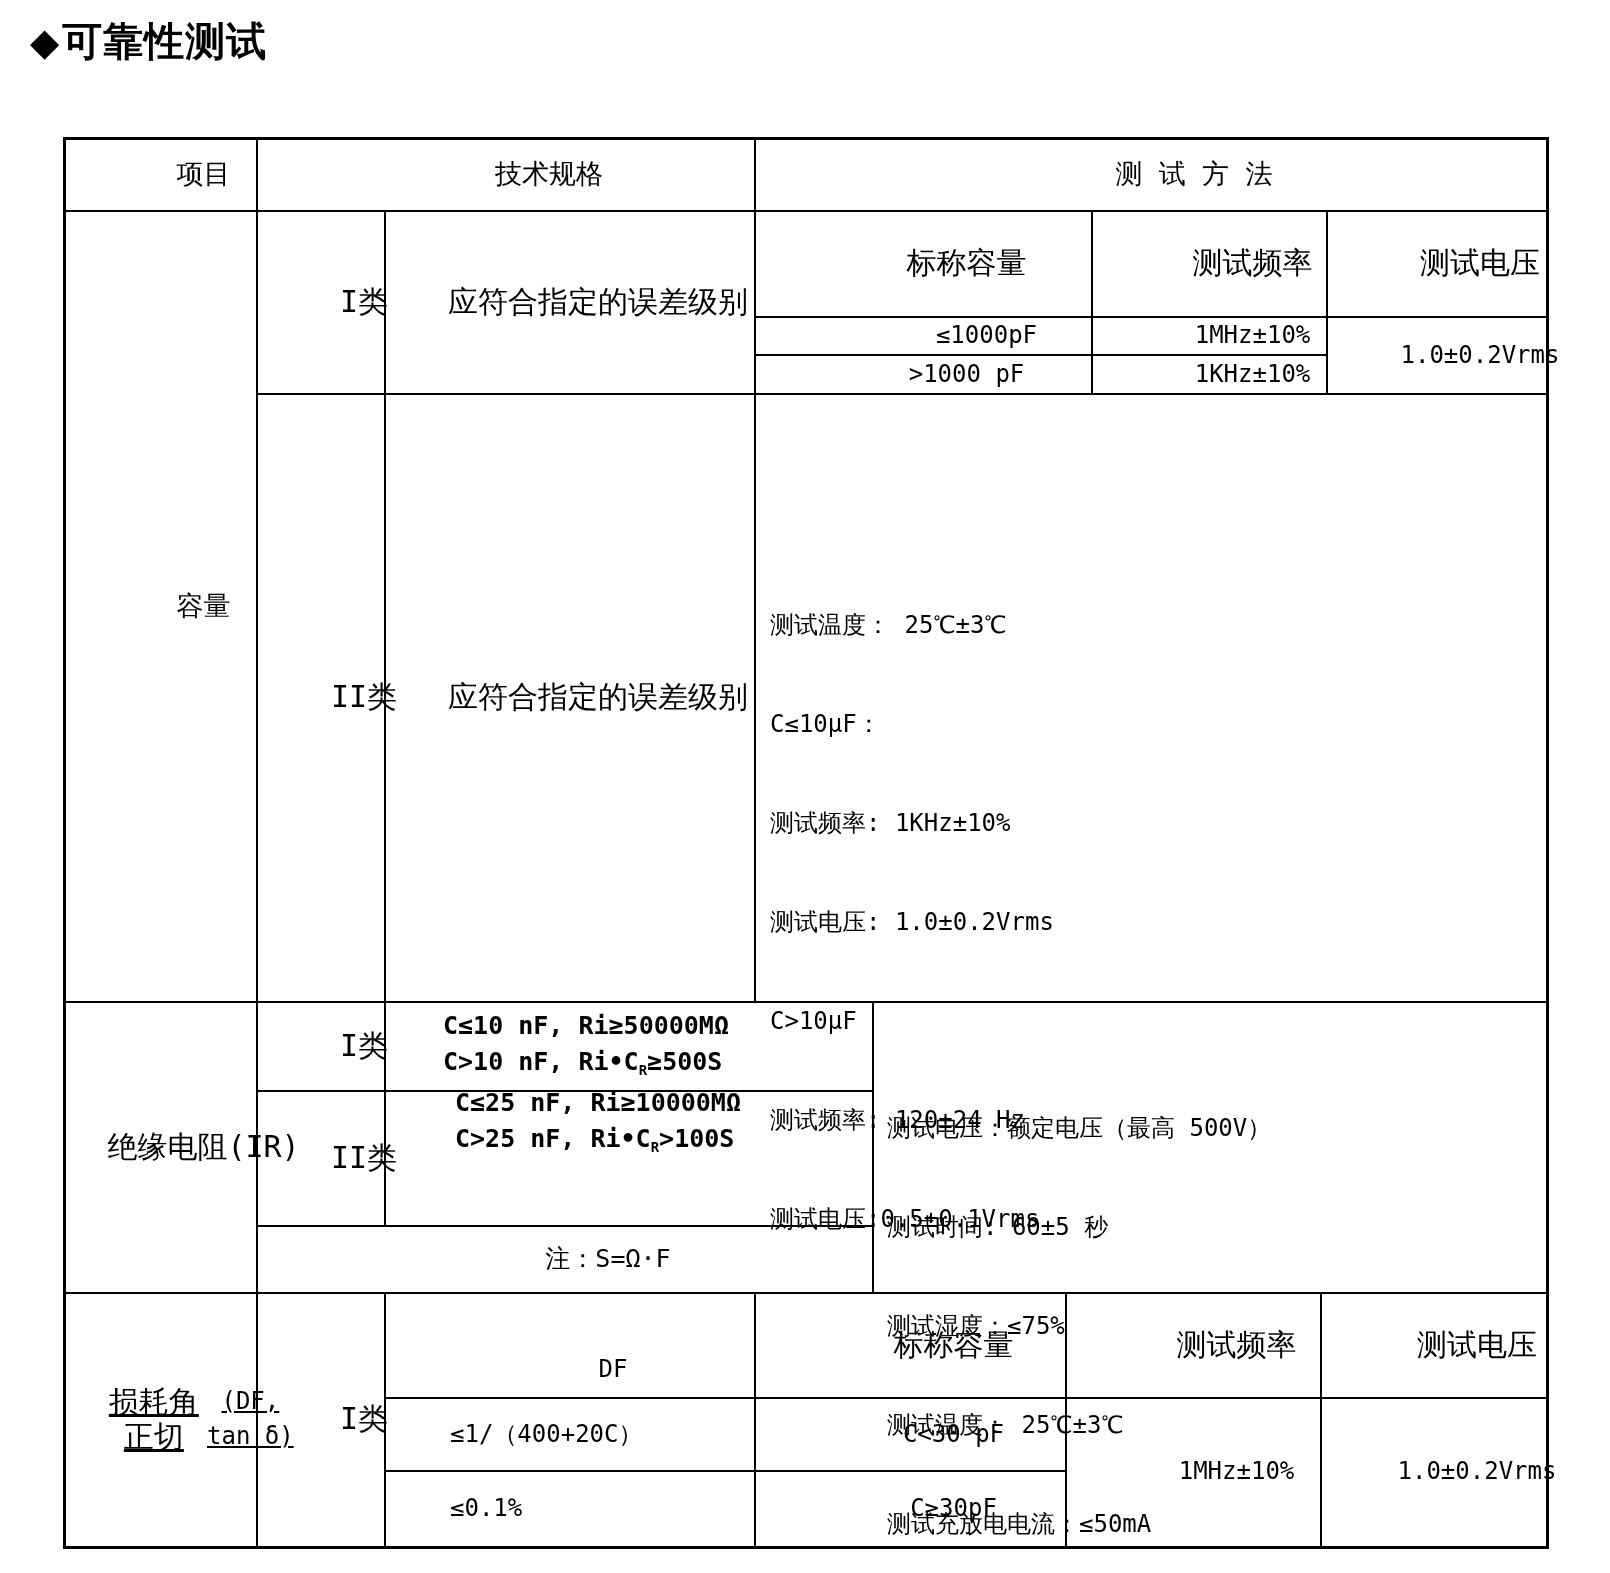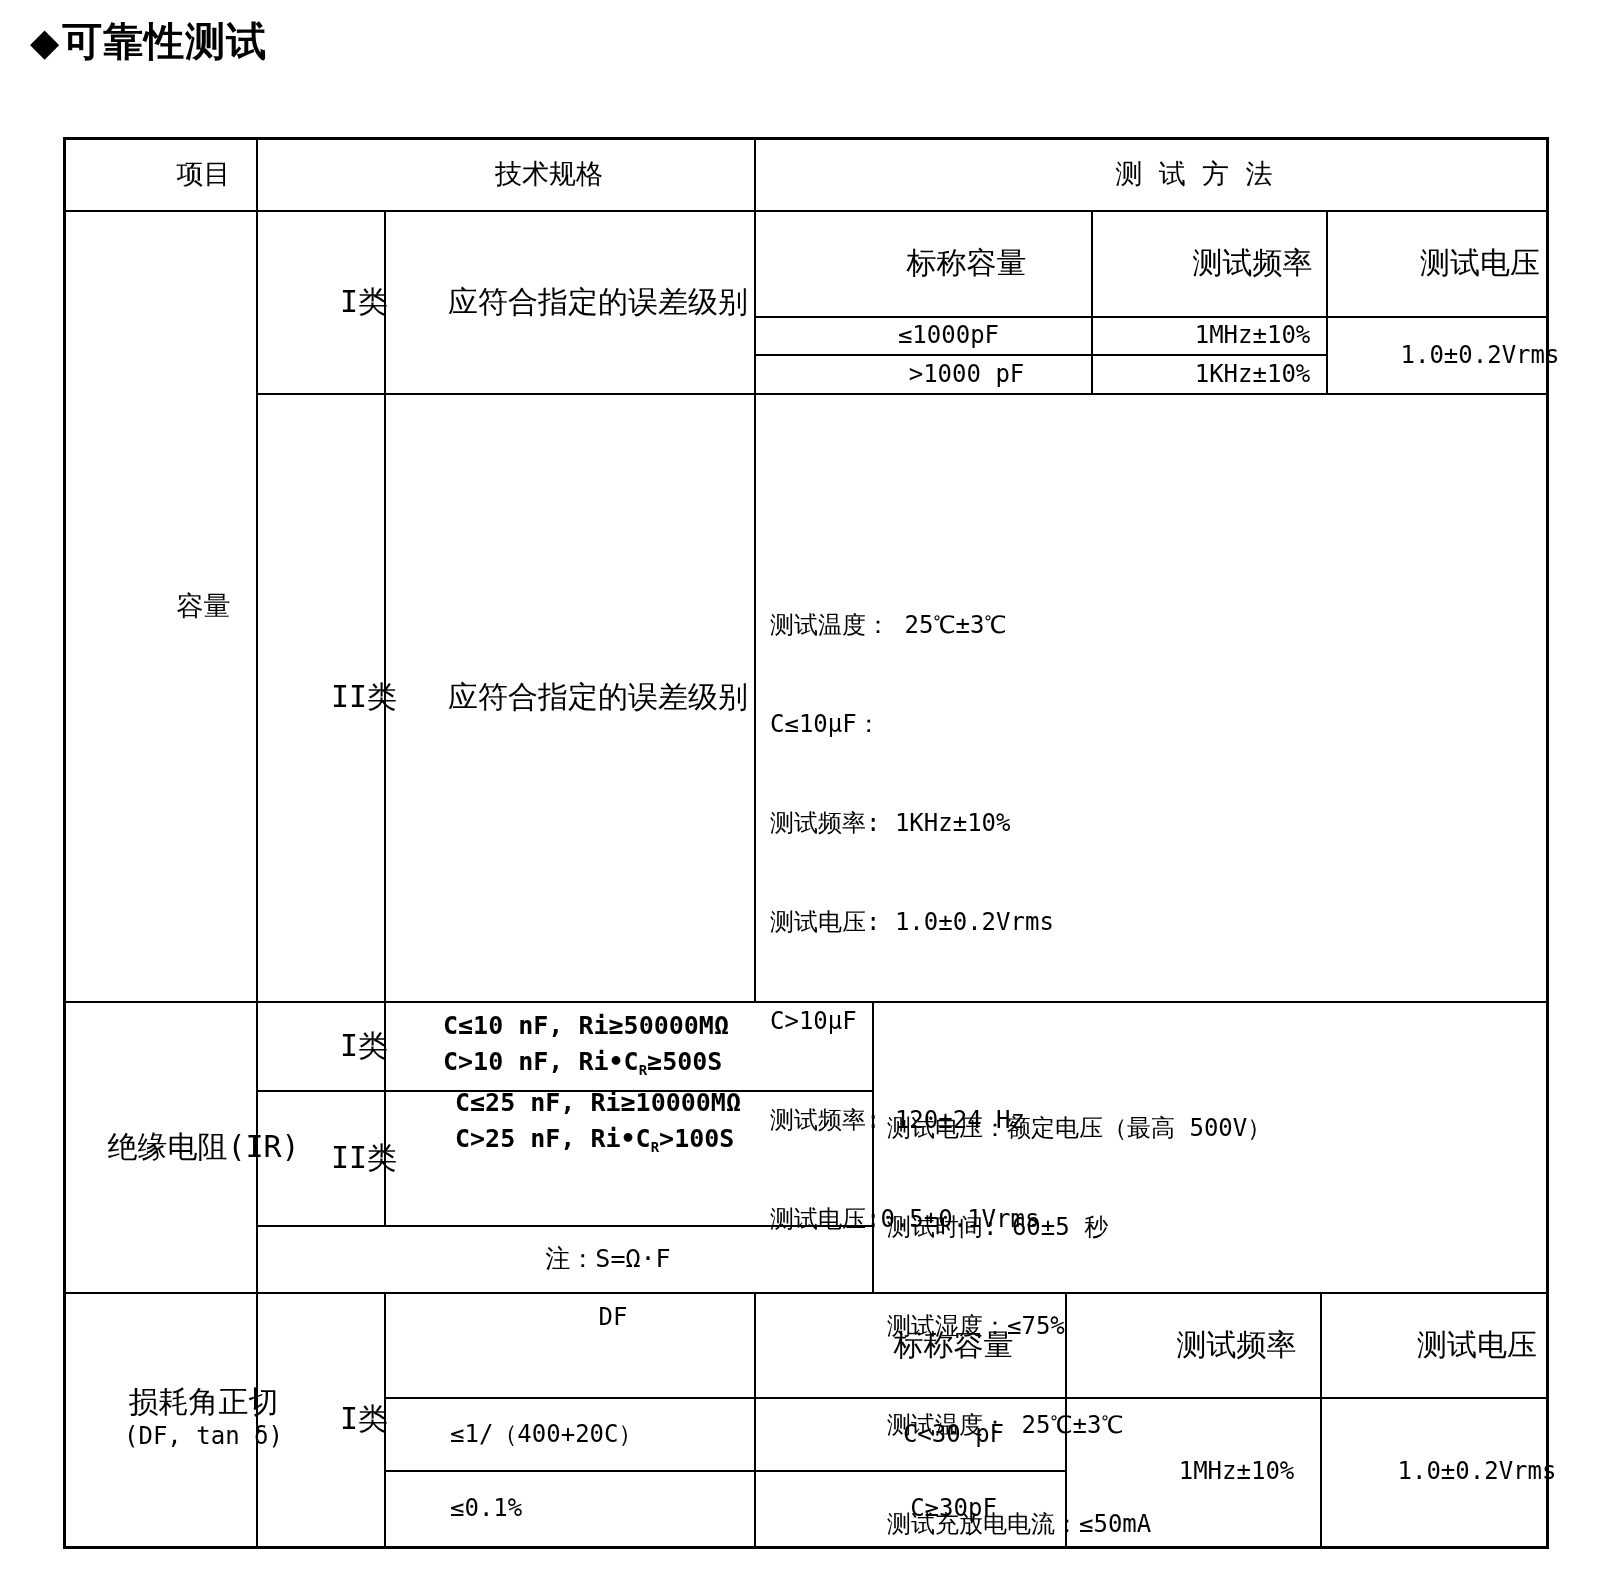--- a/index.html
+++ b/index.html
@@ -23,21 +23,21 @@
   .hl, .vl { position: absolute; background: #000; z-index: 3; }
 
   
   .cell {
     position: absolute; z-index: 1;
     display: flex; align-items: center; justify-content: center;
     text-align: center; line-height: 1.25; margin-left: 44px;
   }
   .left   { justify-content: flex-start; text-align: left; }
   .colL   { flex-direction: column; align-items: flex-start; justify-content: center; text-align: left; font-weight: bold; }
-  .col    { flex-direction: column; }
+  .col    { flex-direction: row; text-decoration: underline; }
 
   .s27 { font-size: 27px; }
   .s26 { font-size: 30px; }
   .s25 { font-size: 25px; }
   .s24 { font-size: 24px; }
 
   .mblock { position: absolute; z-index: 1; font-size: 24px; line-height: 33px; white-space: pre; }
 
   .lh36 { line-height: 36px; }
   .lh35 { line-height: 35px; }
@@ -86,21 +86,21 @@
 
   <div class="cell s27" style="left:63px;top:210px;width:193px;height:791px">容量</div>
 
   <div class="cell s26" style="left:256px;top:210px;width:128px;height:183px">I类</div>
   <div class="cell s26 left" style="left:384px;top:210px;width:370px;height:183px;padding-left:20px">应符合指定的误差级别</div>
 
   <div class="cell s26" style="left:754px;top:210px;width:337px;height:106px">标称容量</div>
   <div class="cell s26" style="left:1091px;top:210px;width:235px;height:106px">测试频率</div>
   <div class="cell s26" style="left:1326px;top:210px;width:220px;height:106px">测试电压</div>
 
-  <div class="cell s24" style="left:736px;top:316px;width:337px;height:38px">≤1000pF</div>
+  <div class="cell s24" style="left:774px;top:316px;width:337px;height:38px">≤1000pF</div>
   <div class="cell s24" style="left:1091px;top:316px;width:235px;height:38px">1MHz±10%</div>
   <div class="cell s24" style="left:1326px;top:316px;width:220px;height:77px">1.0±0.2Vrms</div>
   <div class="cell s24" style="left:754px;top:354px;width:337px;height:39px">&gt;1000 pF</div>
   <div class="cell s24" style="left:1091px;top:354px;width:235px;height:39px">1KHz±10%</div>
 
   <div class="cell s26" style="left:256px;top:393px;width:128px;height:608px">II类</div>
   <div class="cell s26 left" style="left:384px;top:393px;width:370px;height:608px;padding-left:20px">应符合指定的误差级别</div>
 
   <div class="mblock" style="left:770px;top:543px;width:760px">
     <div>测试温度： 25℃±3℃</div>
@@ -139,21 +139,21 @@
     <div>测试温度： 25℃±3℃</div>
     <div>测试充放电电流：≤50mA</div>
   </div>
 
   <div class="cell col lh35" style="left:63px;top:1292px;width:193px;height:253px">
     <div class="s26">损耗角正切</div>
     <div class="s24">(DF, tan δ)</div>
   </div>
   <div class="cell s26" style="left:256px;top:1292px;width:128px;height:253px">I类</div>
 
-  <div class="cell s24" style="left:384px;top:1264px;width:370px;height:105px">DF</div>
+  <div class="cell s24" style="left:384px;top:1316px;width:370px;height:105px">DF</div>
   <div class="cell s26" style="left:754px;top:1292px;width:311px;height:105px">标称容量</div>
   <div class="cell s26" style="left:1065px;top:1292px;width:255px;height:105px">测试频率</div>
   <div class="cell s26" style="left:1320px;top:1292px;width:226px;height:105px">测试电压</div>
 
   <div class="cell s24 left" style="left:384px;top:1397px;width:370px;height:73px;padding-left:22px">≤1/（400+20C）</div>
   <div class="cell s24" style="left:754px;top:1397px;width:311px;height:73px">C&lt;30 pF</div>
   <div class="cell s24" style="left:1065px;top:1397px;width:255px;height:148px">1MHz±10%</div>
   <div class="cell s24" style="left:1320px;top:1397px;width:226px;height:148px">1.0±0.2Vrms</div>
   <div class="cell s24 left" style="left:384px;top:1470px;width:370px;height:75px;padding-left:22px">≤0.1%</div>
   <div class="cell s24" style="left:754px;top:1470px;width:311px;height:75px">C≥30pF</div>

